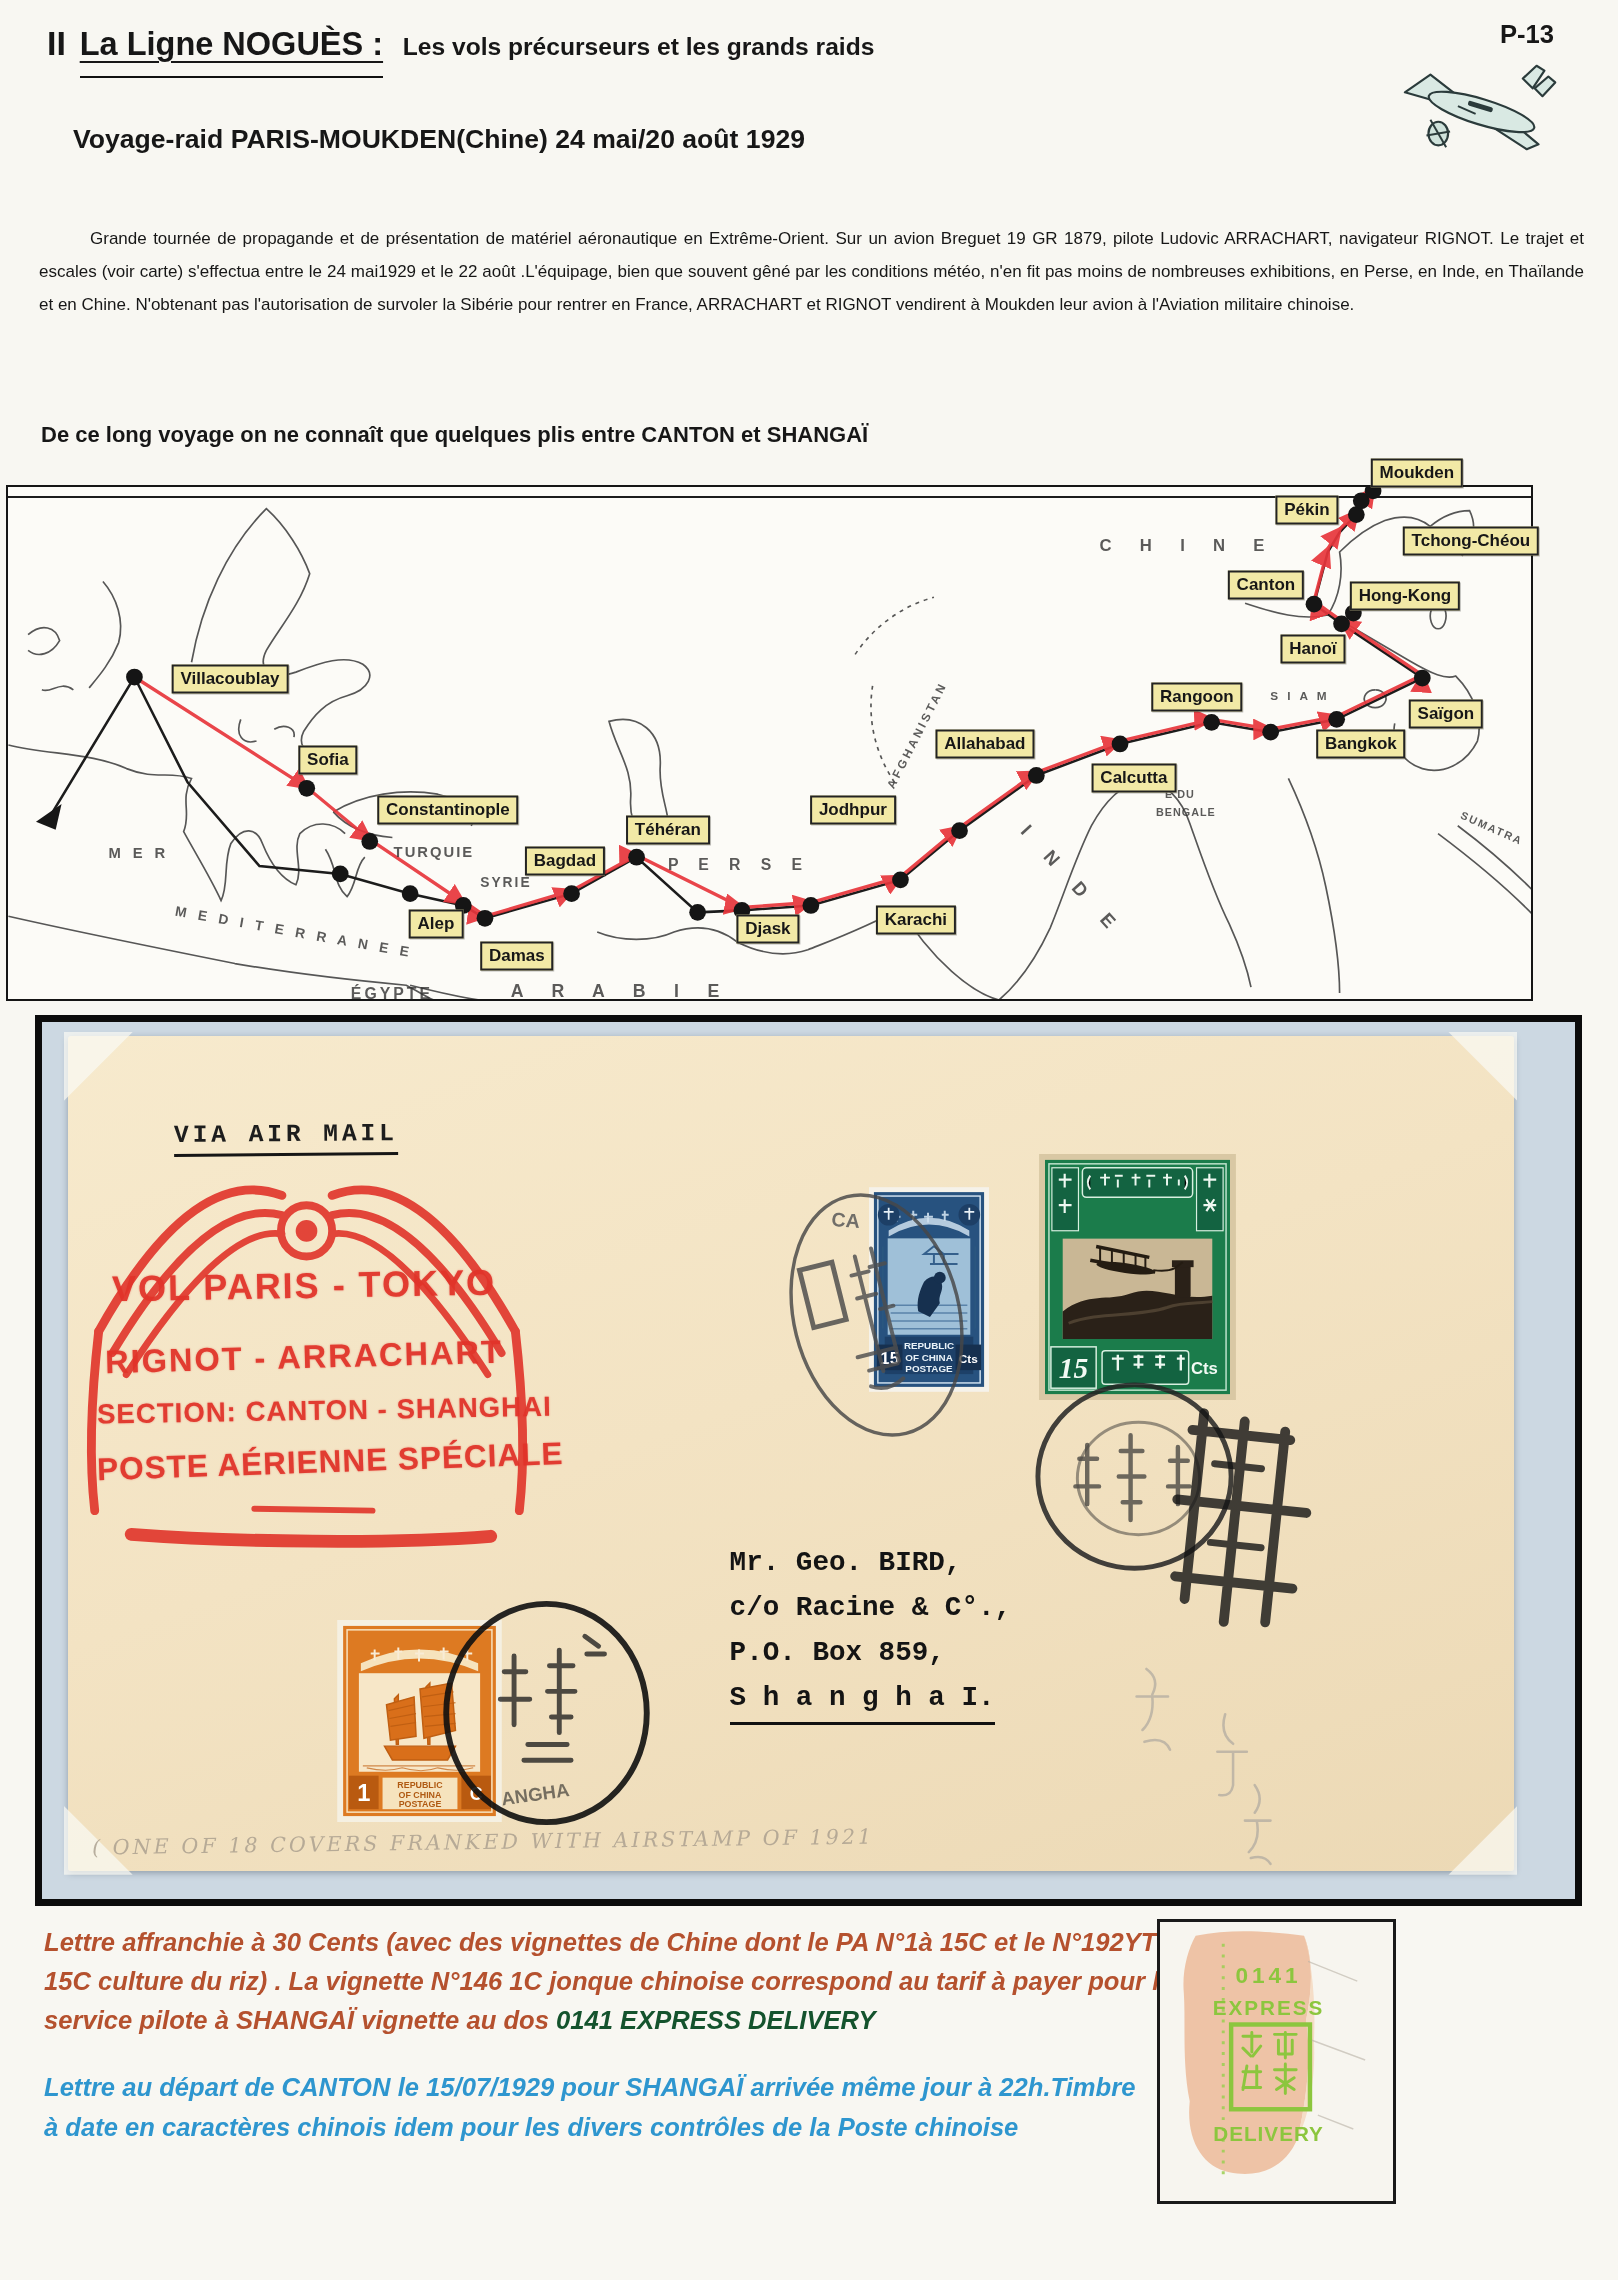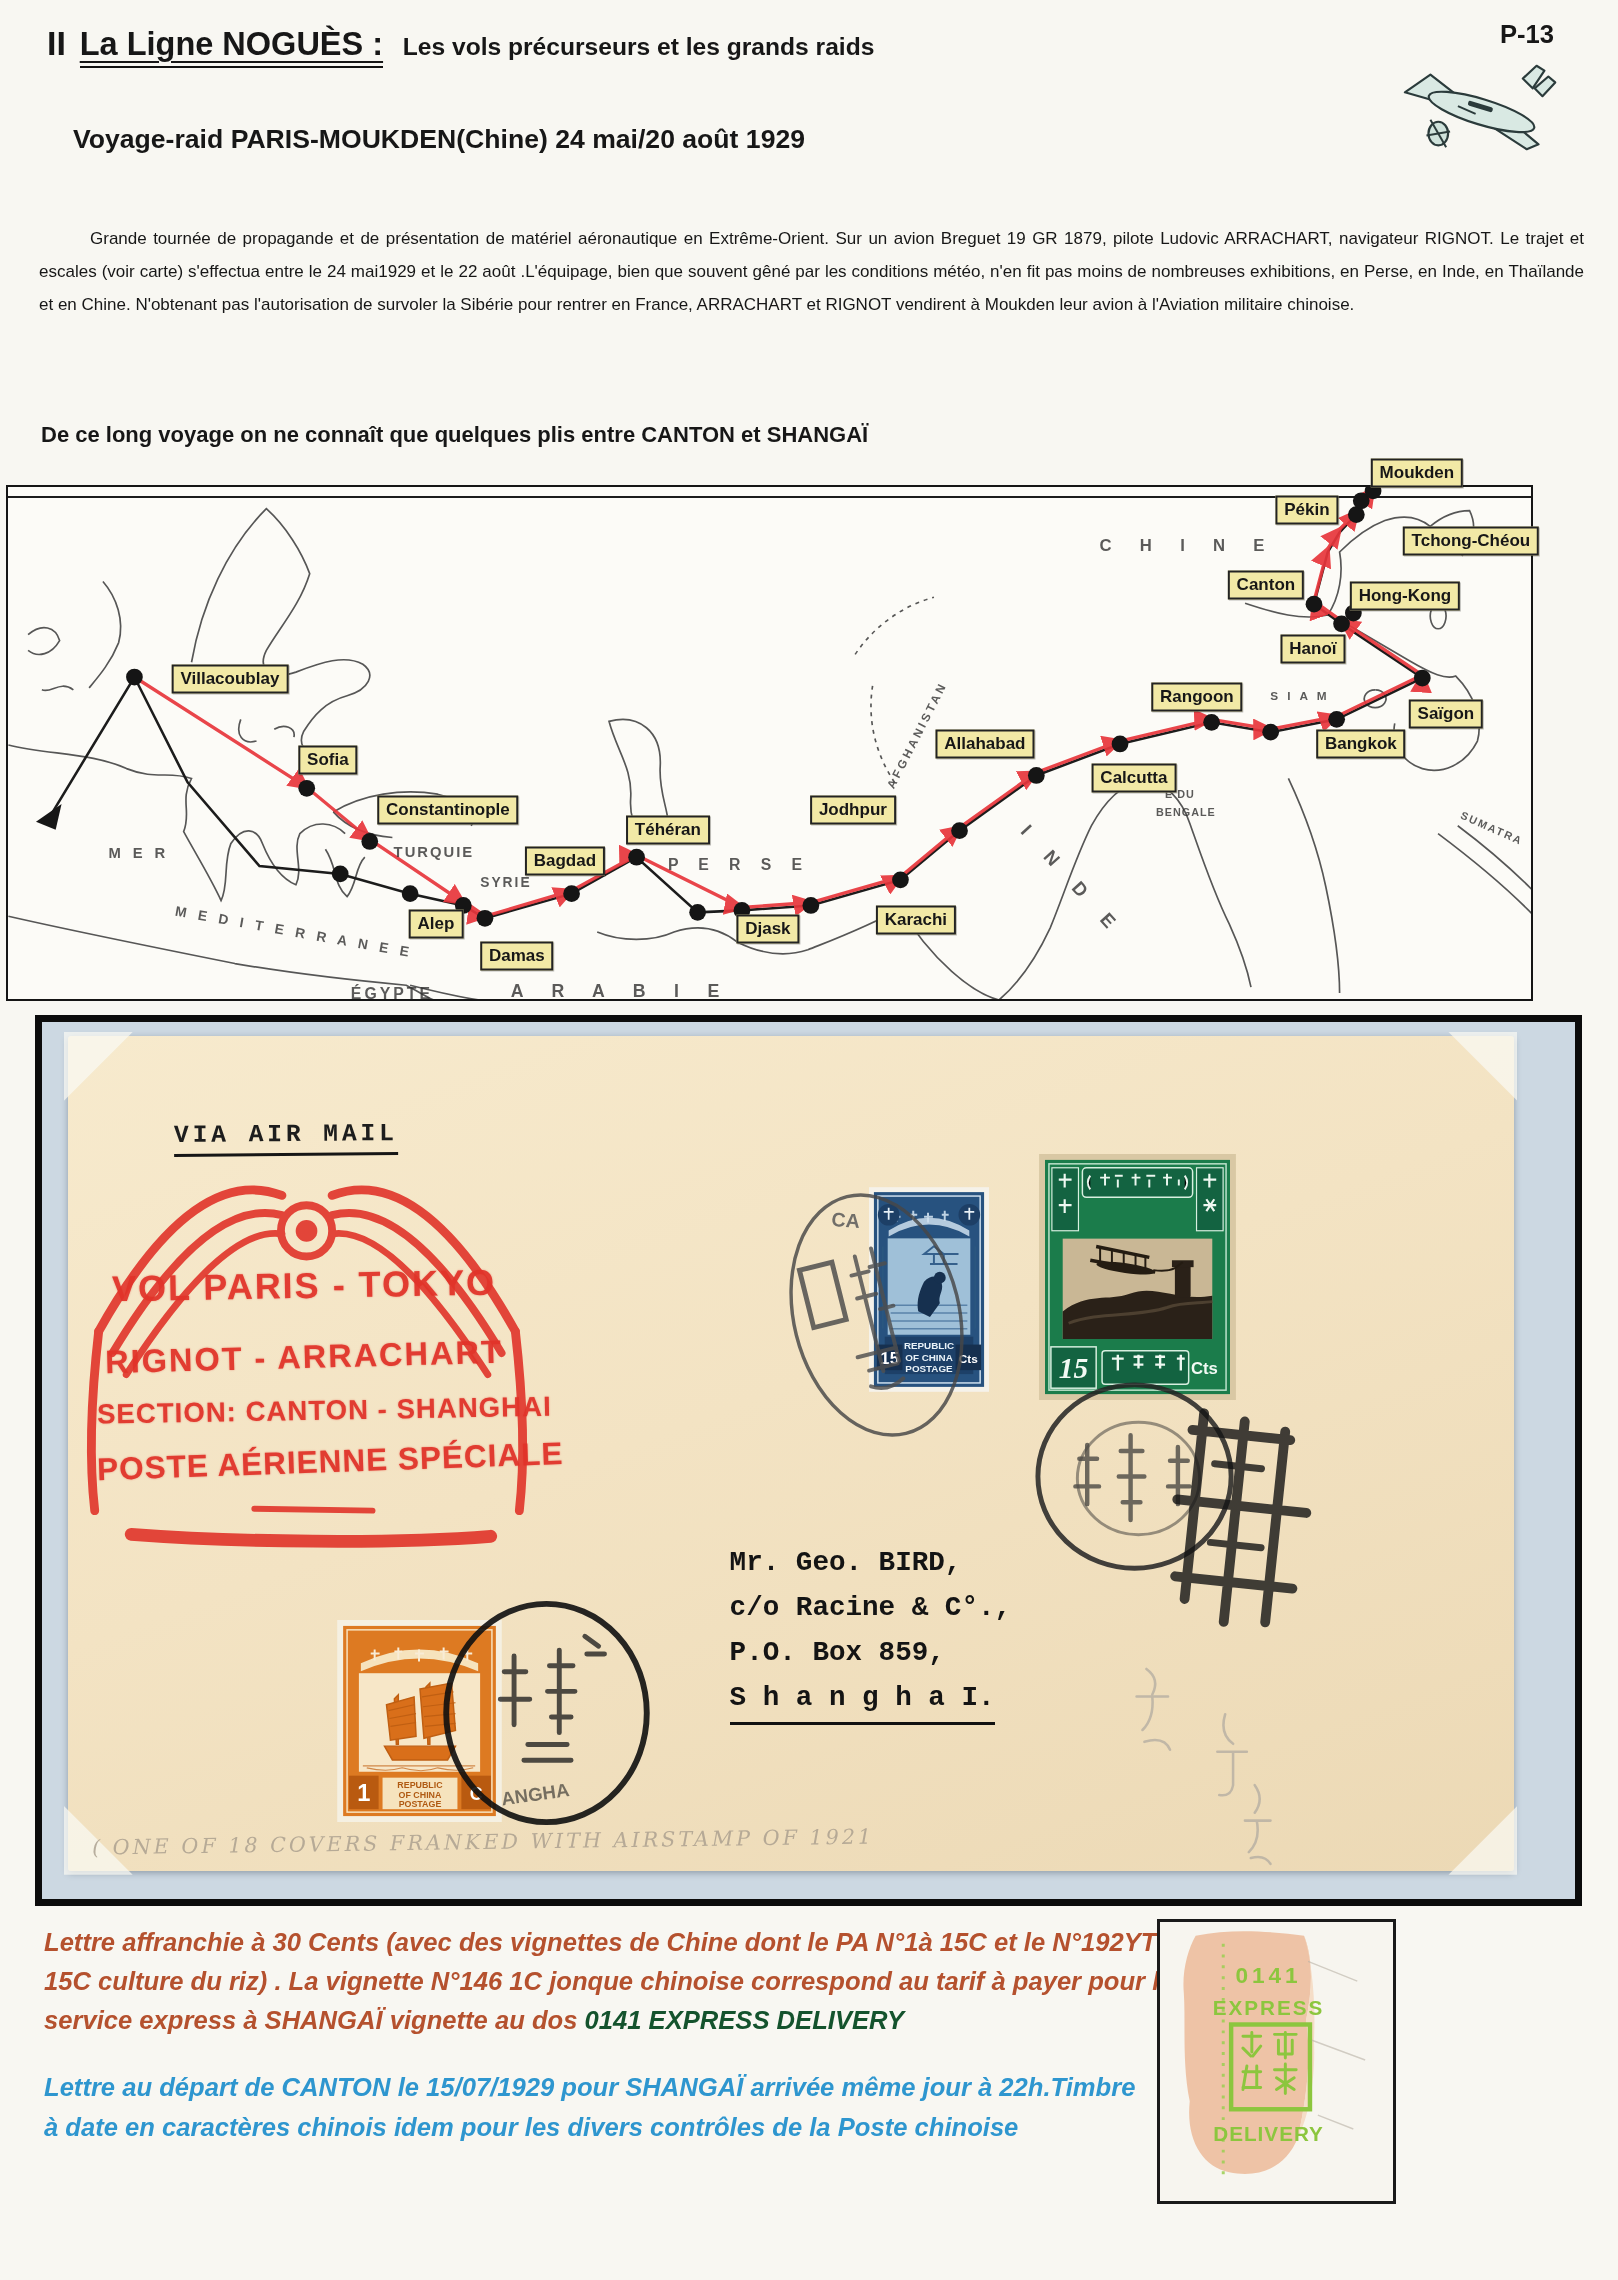--- a/index.html
+++ b/index.html
@@ -2,21 +2,21 @@
 <html><head>
 <meta charset="utf-8">
 <style>
   html,body{margin:0;padding:0;background:#e9e9e9;}
   .page{position:relative;width:1618px;height:2280px;background:#f8f7f2;overflow:hidden;
         font-family:"Liberation Sans",sans-serif;color:#171717;}
   
   .hdr{position:absolute;left:47px;top:23.6px;display:flex;align-items:baseline;gap:13.8px;}
   .hdr .numeral{font-size:34px;font-weight:bold;}
   .hdr .title{font-size:32.5px;font-weight:bold;border-bottom:2px solid #111;
-              text-decoration:underline;text-decoration-thickness:2px;text-underline-offset:5.9px;padding-bottom:3px;}
+              text-decoration:underline;text-decoration-thickness:2px;text-underline-offset:5.9px;padding-bottom:13px;}
   .hdr .tagline{font-size:24.6px;font-weight:bold;margin-left:5.9px;}
   .pageno{position:absolute;left:1500px;top:19.7px;font-size:25.6px;font-weight:bold;}
   .voyage{position:absolute;left:73px;top:124px;font-size:26.6px;font-weight:bold;}
   .intro{position:absolute;left:39px;top:205px;width:1545px;font-size:17px;line-height:33px;
          text-align:justify;text-indent:51px;font-weight:500;}
   .map-intro{position:absolute;left:41px;top:422px;font-size:22px;font-weight:bold;}
   
   .map-panel{position:absolute;left:5.9px;top:485px;width:1523px;height:512px;background:#fcfbf7;
              border:2.5px solid #151515;}
   .map-topline{position:absolute;left:0;top:8.9px;width:100%;height:0;border-top:2.5px solid #1c1c1c;}
@@ -399,21 +399,21 @@
           <path d="M120,58 q-6,20 8,30 M112,96 h30 M128,96 v34 q-2,12 -14,10"></path>
           <path d="M150,130 q10,14 0,28 M140,166 h26 M152,166 q4,20 -8,32 M146,204 q14,-4 20,6"></path>
         </g>
       </svg>
     </div>
   </div>
 
   <div class="cap-red" style="color: rgb(181, 81, 46);">
     <div>Lettre affranchie à 30 Cents (avec des vignettes de Chine dont le PA N°1à 15C et le N°192YT</div>
     <div>15C culture du riz) . La vignette N°146 1C jonque chinoise correspond au tarif à payer pour le</div>
-    <div><span>service express à SHANGAÏ vignette au dos </span><span class="grn" id="grn-span" style="color: #14532d;">0141 EXPRESS DELIVERY</span></div>
+    <div><span>service pilote à SHANGAÏ vignette au dos </span><span class="grn" id="grn-span" style="color: #14532d;">0141 EXPRESS DELIVERY</span></div>
   </div>
   <div class="cap-blue" style="color: rgb(46, 150, 207);">
     <div>Lettre au départ de CANTON  le 15/07/1929 pour SHANGAÏ arrivée même jour à 22h.Timbre</div>
     <div>à date en caractères chinois idem pour les divers contrôles de la Poste chinoise</div>
   </div>
 
   <div class="express-box">
     <svg width="228" height="273" viewBox="0 0 231 277">
       <path d="M36,14 C74,6 116,10 146,14 C156,40 154,70 148,100 C154,140 148,180 140,218 C128,250 100,260 70,254 C42,248 26,220 30,182 C22,142 26,102 24,72 C22,50 28,28 36,14 Z" fill="#eec3a6"></path>
       <path d="M146,14 C156,40 154,70 148,100 C154,140 148,180 140,218 C150,200 158,160 156,120 C158,80 154,40 146,14 Z" fill="#f4d7bd" opacity=".8"></path>

